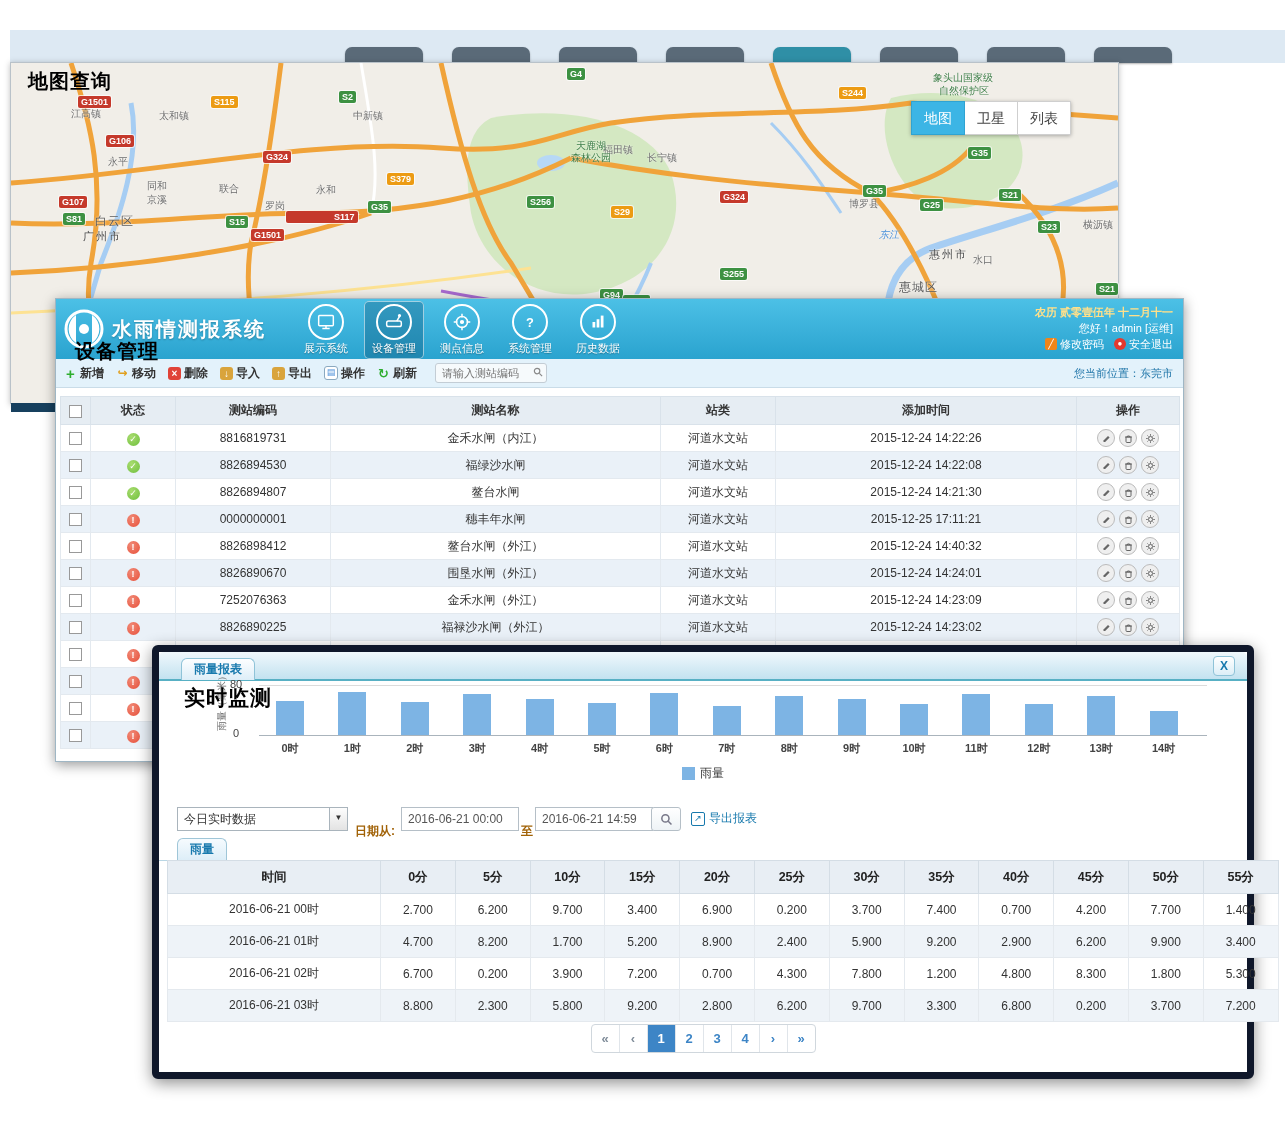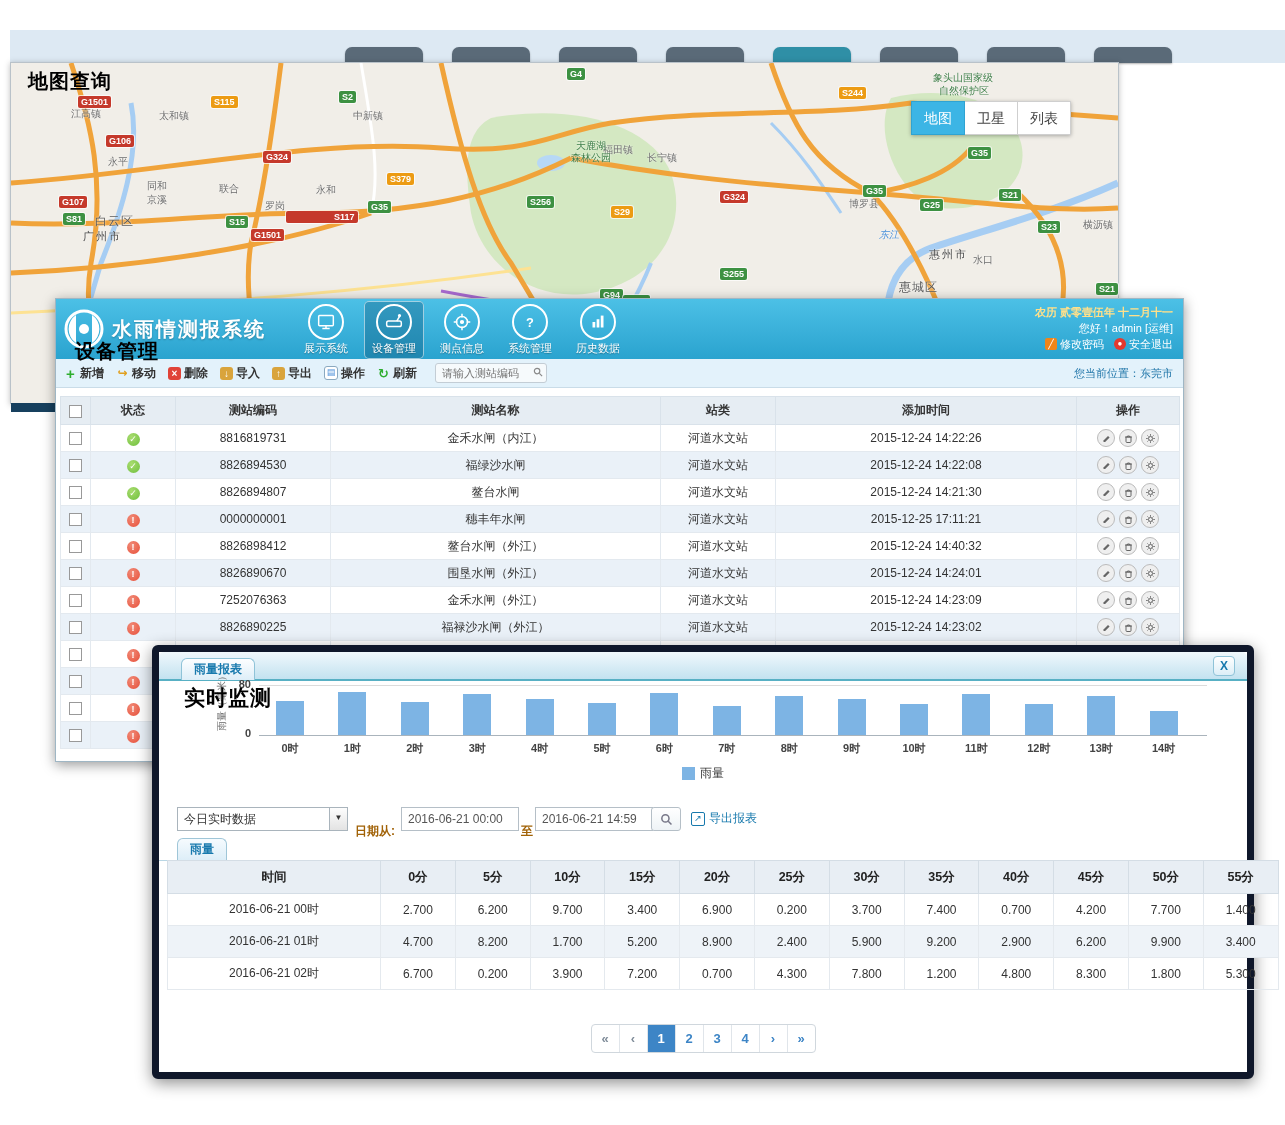--- a/index.html
+++ b/index.html
@@ -68,21 +68,21 @@
   .opbtn{display:inline-flex;width:16px;height:16px;border-radius:50%;background:#efefef;border:1px solid #bbb;align-items:center;justify-content:center;margin:0 2px;cursor:pointer;}
   
   .rep-win{position:absolute;left:152px;top:645px;width:1088px;height:420px;background:#fff;border:7px solid #0f172a;border-radius:6px;box-shadow:0 4px 16px rgba(0,0,0,.45);}
   .rep-strip{position:relative;height:27px;background:linear-gradient(#f0f8fc,#c3e2f0);border-bottom:2px solid #58b0c4;border-radius:5px 5px 0 0;}
   .rep-tab{position:absolute;left:22px;bottom:-1px;height:21px;line-height:21px;padding:0 12px;background:linear-gradient(#fdfeff,#ddeef8);border:1px solid #8fc3d8;border-bottom:none;border-radius:6px 6px 0 0;color:#1779ad;font-size:12px;font-weight:bold;cursor:pointer;}
   .rep-close{position:absolute;right:12px;top:4px;width:20px;height:18px;line-height:18px;text-align:center;background:linear-gradient(#fff,#dceef7);border:1px solid #8fc3d8;border-radius:4px;color:#1779ad;font-weight:bold;font-size:12px;cursor:pointer;}
   .chart{position:absolute;left:0;top:28px;width:1088px;height:105px;}
   .gline{position:absolute;left:100px;right:40px;height:1px;}
   .bar{position:absolute;width:28px;background:#7db4e4;}
   .xlab{position:absolute;width:44px;text-align:center;font-size:11px;font-weight:bold;color:#444;}
-  .ytick{position:absolute;width:30px;text-align:right;font-size:11px;font-weight:bold;color:#444;}
+  .ytick{position:absolute;width:30px;text-align:center;font-size:11px;font-weight:normal;color:#444;}
   .ylab{position:absolute;left:28px;top:14px;width:70px;text-align:center;font-size:10px;color:#666;transform:rotate(-90deg);transform-origin:center;white-space:nowrap;}
   .legend{position:absolute;top:113px;left:0;width:100%;display:flex;justify-content:center;align-items:center;gap:5px;font-size:12px;color:#333;}
   .legend-sq{width:13px;height:13px;background:#7db4e4;display:inline-block;}
   .filter{position:absolute;left:0;top:155px;width:100%;height:26px;font-size:12px;}
   .sel{position:absolute;left:18px;top:0;width:163px;height:22px;border:1px solid #a9b4bc;background:#fff;line-height:22px;padding-left:6px;color:#333;cursor:pointer;}
   .sel-arrow{position:absolute;right:0;top:0;width:17px;height:22px;background:linear-gradient(#fdfdfd,#e3e3e3);border-left:1px solid #a9b4bc;text-align:center;line-height:20px;font-size:8px;color:#333;}
   .flabel{position:absolute;top:16px;color:#a16207;font-weight:bold;}
   .finput{position:absolute;top:0;height:20px;width:108px;border:1px solid #b5bfc7;font-size:12px;color:#555;padding-left:6px;outline:none;}
   .fsearch{position:absolute;left:492px;top:0;width:28px;height:22px;border:1px solid #b5bfc7;background:linear-gradient(#fff,#eef3f6);border-radius:3px;display:flex;align-items:center;justify-content:center;cursor:pointer;}
   .fexport{position:absolute;left:532px;top:3px;display:flex;align-items:center;gap:4px;color:#1779ad;cursor:pointer;}
@@ -750,20 +750,35 @@
           <td>7.200</td>
           <td>0.700</td>
           <td>4.300</td>
           <td>7.800</td>
           <td>1.200</td>
           <td>4.800</td>
           <td>8.300</td>
           <td>1.800</td>
           <td>5.300</td>
         </tr>
+        <tr class="alt">
+          <td>2016-06-21 03时</td>
+          <td>8.800</td>
+          <td>2.300</td>
+          <td>5.800</td>
+          <td>9.200</td>
+          <td>2.800</td>
+          <td>6.200</td>
+          <td>9.700</td>
+          <td>3.300</td>
+          <td>6.800</td>
+          <td>0.200</td>
+          <td>3.700</td>
+          <td>7.200</td>
+        </tr>
       </tbody>
   </table>
   <div class="pager">
       <div class="pager-box">
         <span class="pg sym">«</span>
         <span class="pg sym">‹</span>
         <span class="pg active">1</span>
         <span class="pg">2</span>
         <span class="pg">3</span>
         <span class="pg">4</span>

